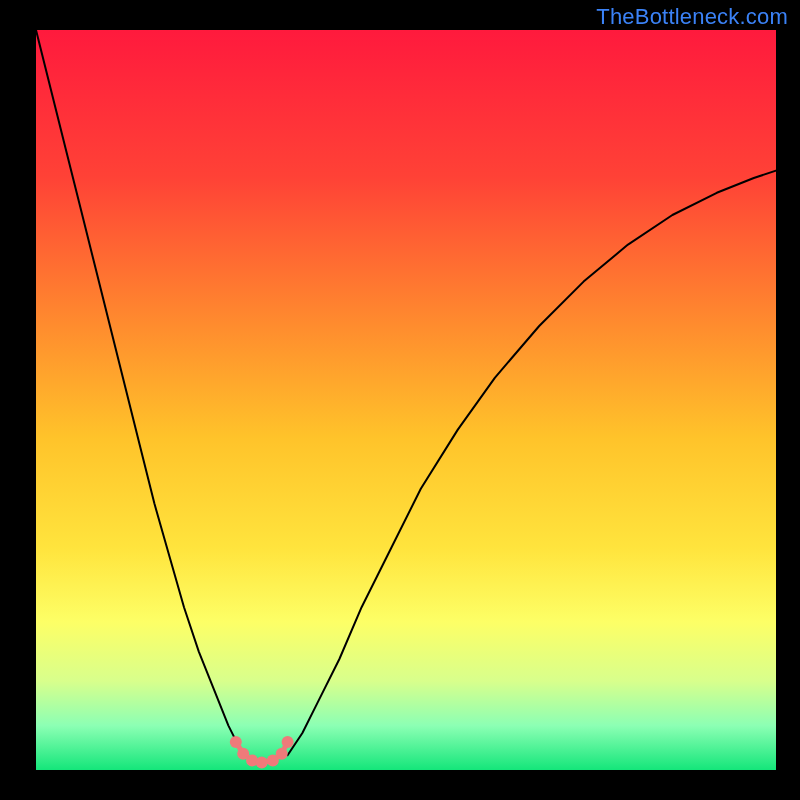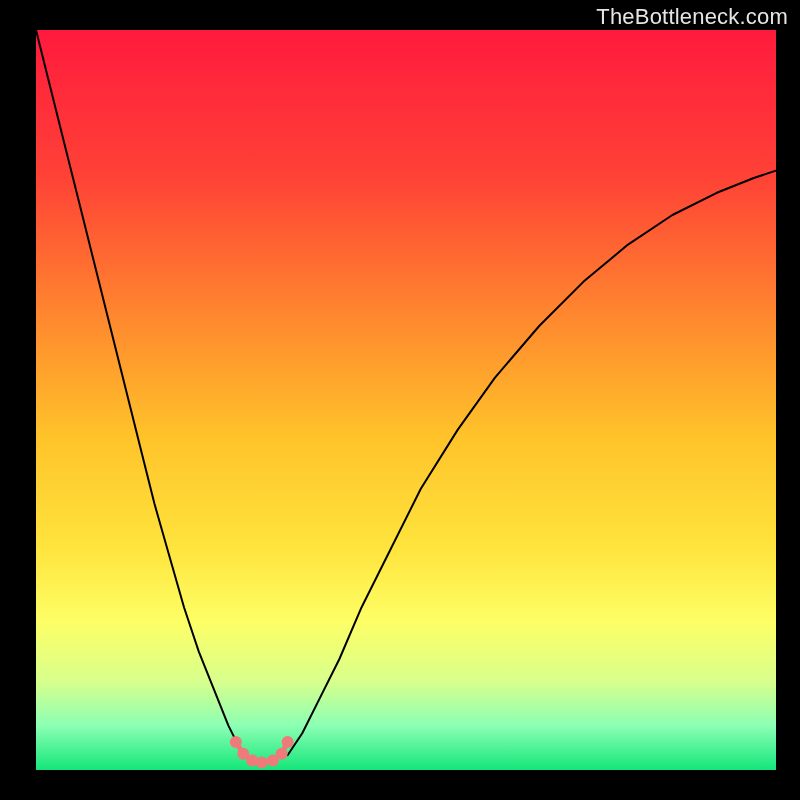--- a/index.html
+++ b/index.html
@@ -14,21 +14,21 @@
   .stage {
     position: relative;
     width: 800px;
     height: 800px;
     background: #000;
   }
   .watermark {
     position: absolute;
     top: 4px;
     right: 12px;
-    color: #e5e5e5;
+    color: #3b82f6;
     font-size: 22px;
     font-weight: 500;
     z-index: 5;
     letter-spacing: 0.2px;
   }
   svg.plot {
     position: absolute;
     top: 0;
     left: 0;
   }

